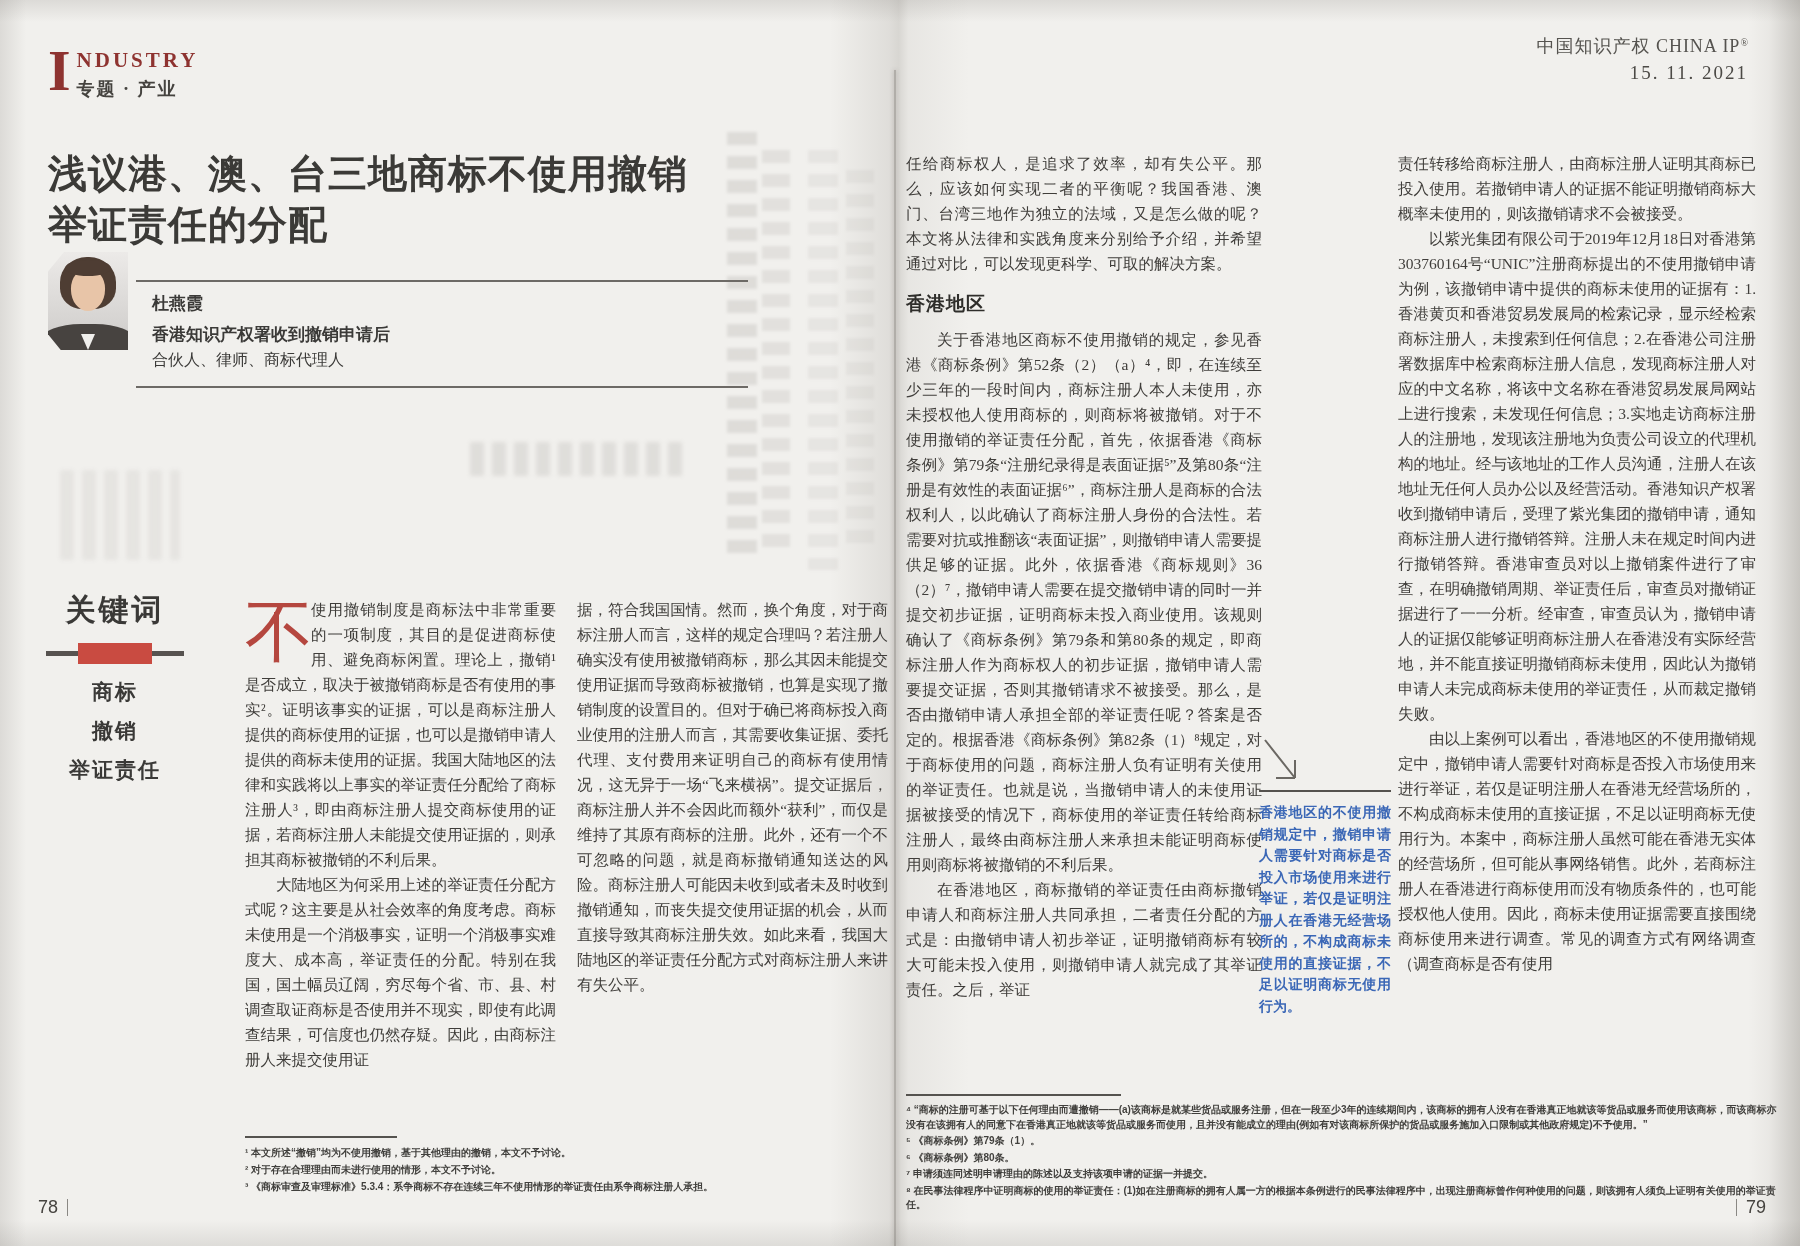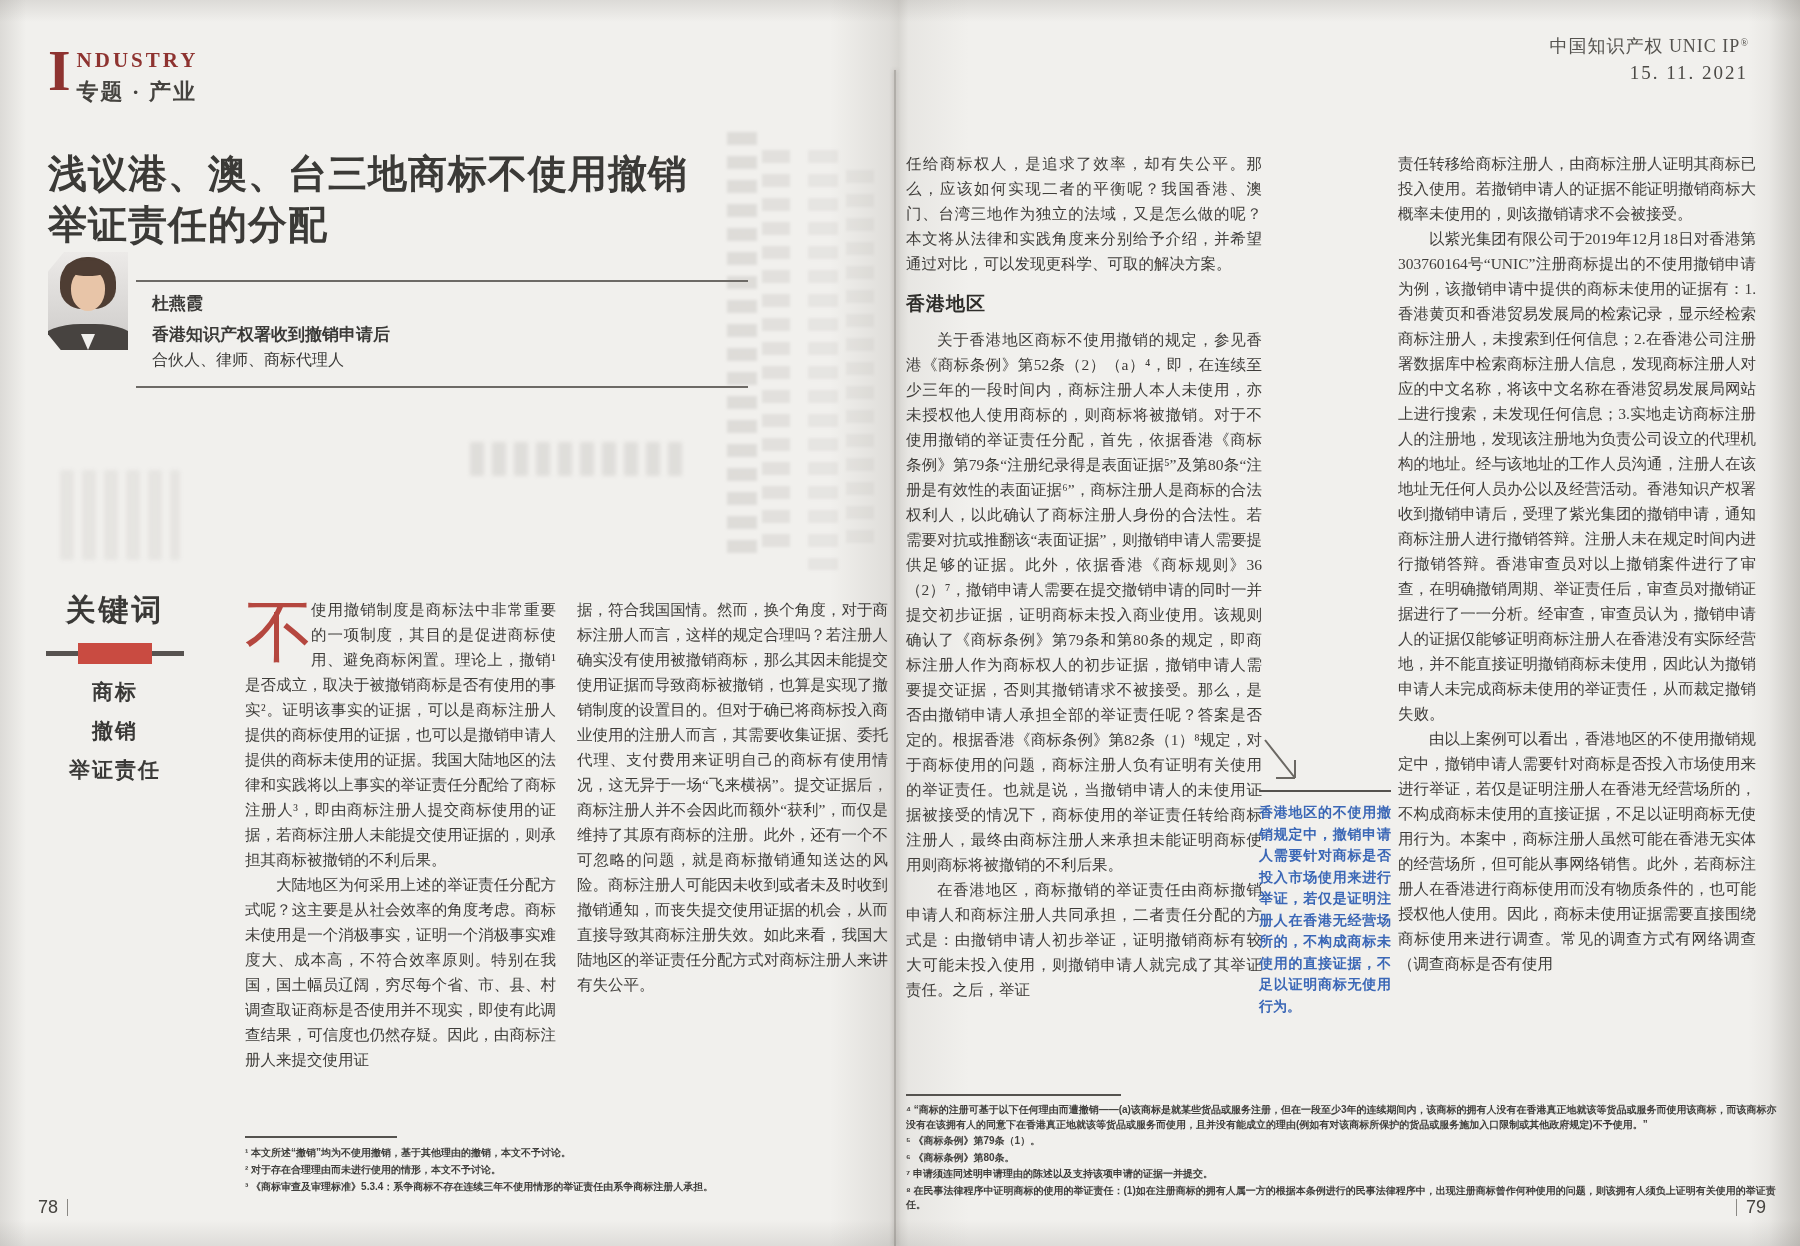--- a/index.html
+++ b/index.html
@@ -19,21 +19,21 @@
   .ghost-col2{background:
       repeating-linear-gradient(180deg,rgba(140,137,132,.30) 0 13px,rgba(140,137,132,0) 13px 24px),
       linear-gradient(90deg,transparent 0 34px,rgba(255,255,255,0) 34px);}
   .ghost-smudge{position:absolute;z-index:1;filter:blur(2.2px);opacity:.35;pointer-events:none;
          background:repeating-linear-gradient(90deg,rgba(140,137,132,.5) 0 14px,rgba(140,137,132,0) 14px 22px);}
   
   .brand{position:absolute;left:48px;top:42px;display:flex;align-items:flex-start;z-index:2;}
   .brand-initial{font-family:"Liberation Serif",serif;font-size:58px;line-height:58px;font-weight:700;color:#8e3330;}
   .brand-right{margin-left:6px;padding-top:6px;}
   .brand-rest{font-family:"Liberation Serif",serif;font-size:21px;letter-spacing:3px;color:#8e3330;font-weight:700;}
-  .brand-sub{font-size:22px;color:#45433f;font-weight:700;margin-top:4px;letter-spacing:2px;}
+  .brand-sub{font-size:18px;color:#45433f;font-weight:700;margin-top:4px;letter-spacing:2px;}
   
   .mag-header{position:absolute;right:52px;top:34px;text-align:right;z-index:2;color:#55534f;}
   .mag-name{font-size:18px;letter-spacing:1px;}
   .mag-reg{font-size:10px;vertical-align:super;}
   .mag-date{font-size:19px;letter-spacing:2px;margin-top:4px;color:#4c4a46;}
   
   .title{position:absolute;left:48px;top:148px;z-index:2;
          font-family:"Liberation Sans","DejaVu Sans",sans-serif;font-weight:900;
          font-size:39px;line-height:51px;color:#3b3a37;letter-spacing:1px;}
   .author{position:absolute;left:48px;top:252px;width:700px;z-index:2;}
@@ -109,21 +109,21 @@
   <div class="brand">
     <div class="brand-initial">I</div>
     <div class="brand-right">
       <div class="brand-rest">NDUSTRY</div>
       <div class="brand-sub">专题 · 产业</div>
     </div>
   </div>
 
   <div class="mag-header">
     <div>
-      <span class="mag-name">中国知识产权 UNIC IP</span><span class="mag-reg">®</span>
+      <span class="mag-name">中国知识产权 CHINA IP</span><span class="mag-reg">®</span>
     </div>
     <div class="mag-date">15. 11. 2021</div>
   </div>
 
   <div class="title">
     <div>浅议港、澳、台三地商标不使用撤销</div>
     <div>举证责任的分配</div>
   </div>
 
   <div class="author">
@@ -149,21 +149,21 @@
       <div class="kw-bar"></div>
       <div class="kw-red"></div>
     </div>
     <div class="kw-item">商标</div>
     <div class="kw-item">撤销</div>
     <div class="kw-item">举证责任</div>
   </div>
 
   <div class="col col-l1">
     <p><span class="dropcap">不</span><span>使用撤销制度是商标法中非常重要的一项制度，其目的是促进商标使用、避免商标闲置。理论上，撤销¹是否成立，取决于被撤销商标是否有使用的事实²。证明该事实的证据，可以是商标注册人提供的商标使用的证据，也可以是撤销申请人提供的商标未使用的证据。我国大陆地区的法律和实践将以上事实的举证责任分配给了商标注册人³，即由商标注册人提交商标使用的证据，若商标注册人未能提交使用证据的，则承担其商标被撤销的不利后果。</span></p>
-    <p class="indent">大陆地区为何采用上述的举证责任分配方式呢？这主要是从社会效率的角度考虑。商标未使用是一个消极事实，证明一个消极事实难度大、成本高，不符合效率原则。特别在我国，国土幅员辽阔，穷尽每个省、市、县、村调查取证商标是否使用并不现实，即使有此调查结果，可信度也仍然存疑。因此，由商标注册人来提交使用证</p>
+    <p class="indent">大陆地区为何采用上述的举证责任分配方式呢？这主要是从社会效率的角度考虑。商标未使用是一个消极事实，证明一个消极事实难度大、成本高，举证责任的分配。特别在我国，国土幅员辽阔，穷尽每个省、市、县、村调查取证商标是否使用并不现实，即使有此调查结果，可信度也仍然存疑。因此，由商标注册人来提交使用证</p>
   </div>
 
   <div class="col col-l2">
     <p>据，符合我国国情。然而，换个角度，对于商标注册人而言，这样的规定合理吗？若注册人确实没有使用被撤销商标，那么其因未能提交使用证据而导致商标被撤销，也算是实现了撤销制度的设置目的。但对于确已将商标投入商业使用的注册人而言，其需要收集证据、委托代理、支付费用来证明自己的商标有使用情况，这无异于一场“飞来横祸”。提交证据后，商标注册人并不会因此而额外“获利”，而仅是维持了其原有商标的注册。此外，还有一个不可忽略的问题，就是商标撤销通知送达的风险。商标注册人可能因未收到或者未及时收到撤销通知，而丧失提交使用证据的机会，从而直接导致其商标注册失效。如此来看，我国大陆地区的举证责任分配方式对商标注册人来讲有失公平。</p>
   </div>
 
   <div class="footnotes fn-left">
     <div class="fn-rule fn-rule-l"></div>
     <div class="fn-item fn-nowrap">¹ 本文所述“撤销”均为不使用撤销，基于其他理由的撤销，本文不予讨论。</div>
     <div class="fn-item fn-nowrap">² 对于存在合理理由而未进行使用的情形，本文不予讨论。</div>

